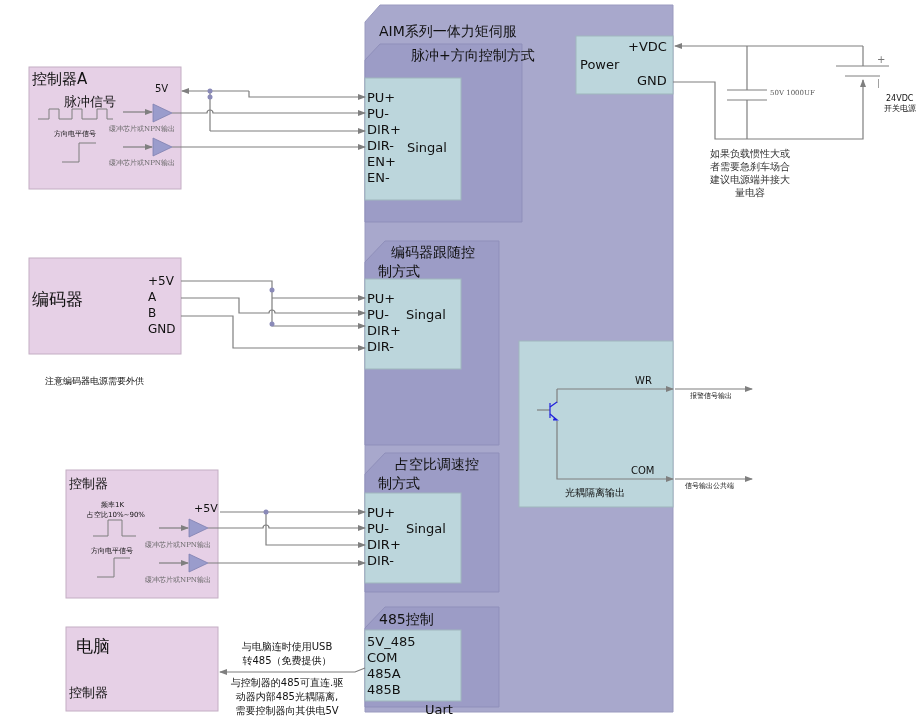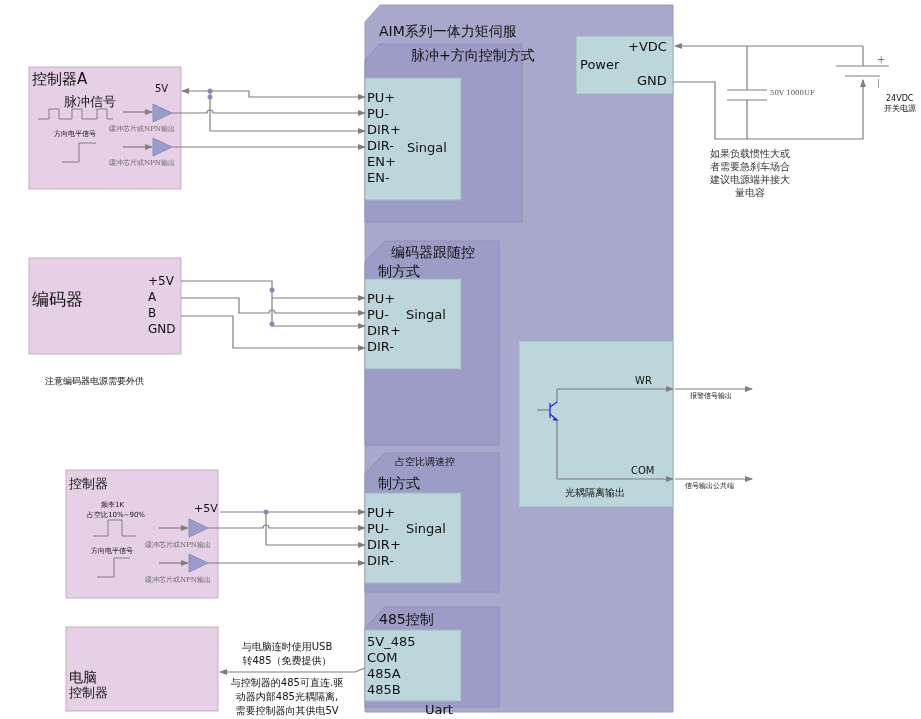--- a/index.html
+++ b/index.html
@@ -133,21 +133,21 @@
 <div class="txt" style="left:391px;top:245px;font-size:14px;">编码器跟随控</div>
 <div class="txt" style="left:378px;top:264px;font-size:14px;">制方式</div>
 <div class="pinlist" style="left:367px;top:291px;">
   <div>PU+</div>
   <div>PU-</div>
   <div>DIR+</div>
   <div>DIR-</div>
 </div>
 <div class="txt" style="left:406px;top:308px;font-size:13px;">Singal</div>
 
-<div class="txt" style="left:395px;top:457px;font-size:10px;">占空比调速控</div>
+<div class="txt" style="left:395px;top:457px;font-size:14px;">占空比调速控</div>
 <div class="txt" style="left:378px;top:476px;font-size:14px;">制方式</div>
 <div class="pinlist" style="left:367px;top:505px;">
   <div>PU+</div>
   <div>PU-</div>
   <div>DIR+</div>
   <div>DIR-</div>
 </div>
 <div class="txt" style="left:406px;top:522px;font-size:13px;">Singal</div>
 
 <div class="txt" style="left:379px;top:612px;font-size:14px;">485控制</div>
@@ -197,21 +197,21 @@
 <div class="txt" style="left:45px;top:377px;font-size:9px;">注意编码器电源需要外供</div>
 
 <div class="txt" style="left:69px;top:477px;font-size:13px;">控制器</div>
 <div class="txt" style="left:101px;top:502px;font-size:7px;">频率1K</div>
 <div class="txt" style="left:87px;top:512px;font-size:7px;">占空比10%~90%</div>
 <div class="txt" style="left:194px;top:503px;font-size:11px;">+5V</div>
 <div class="txt" style="left:91px;top:548px;font-size:7px;">方向电平信号</div>
 <div class="txt serif" style="left:145px;top:542px;font-size:7px;color:#666;">缓冲芯片或NPN输出</div>
 <div class="txt serif" style="left:145px;top:577px;font-size:7px;color:#666;">缓冲芯片或NPN输出</div>
 
-<div class="txt" style="left:69px;top:638px;font-size:14px;margin-top:32px;">电脑</div>
+<div class="txt" style="left:76px;top:638px;font-size:17px;">电脑</div>
 <div class="txt" style="left:69px;top:686px;font-size:13px;">控制器</div>
 <div class="abs" style="left:222px;top:640px;width:130px;font-size:10px;line-height:14px;text-align:center;">
   <div>与电脑连时使用USB</div>
   <div>转485（免费提供）</div>
 </div>
 <div class="abs" style="left:222px;top:676px;width:130px;font-size:10px;line-height:14px;text-align:center;">
   <div>与控制器的485可直连.驱</div>
   <div>动器内部485光耦隔离,</div>
   <div>需要控制器向其供电5V</div>
 </div>

